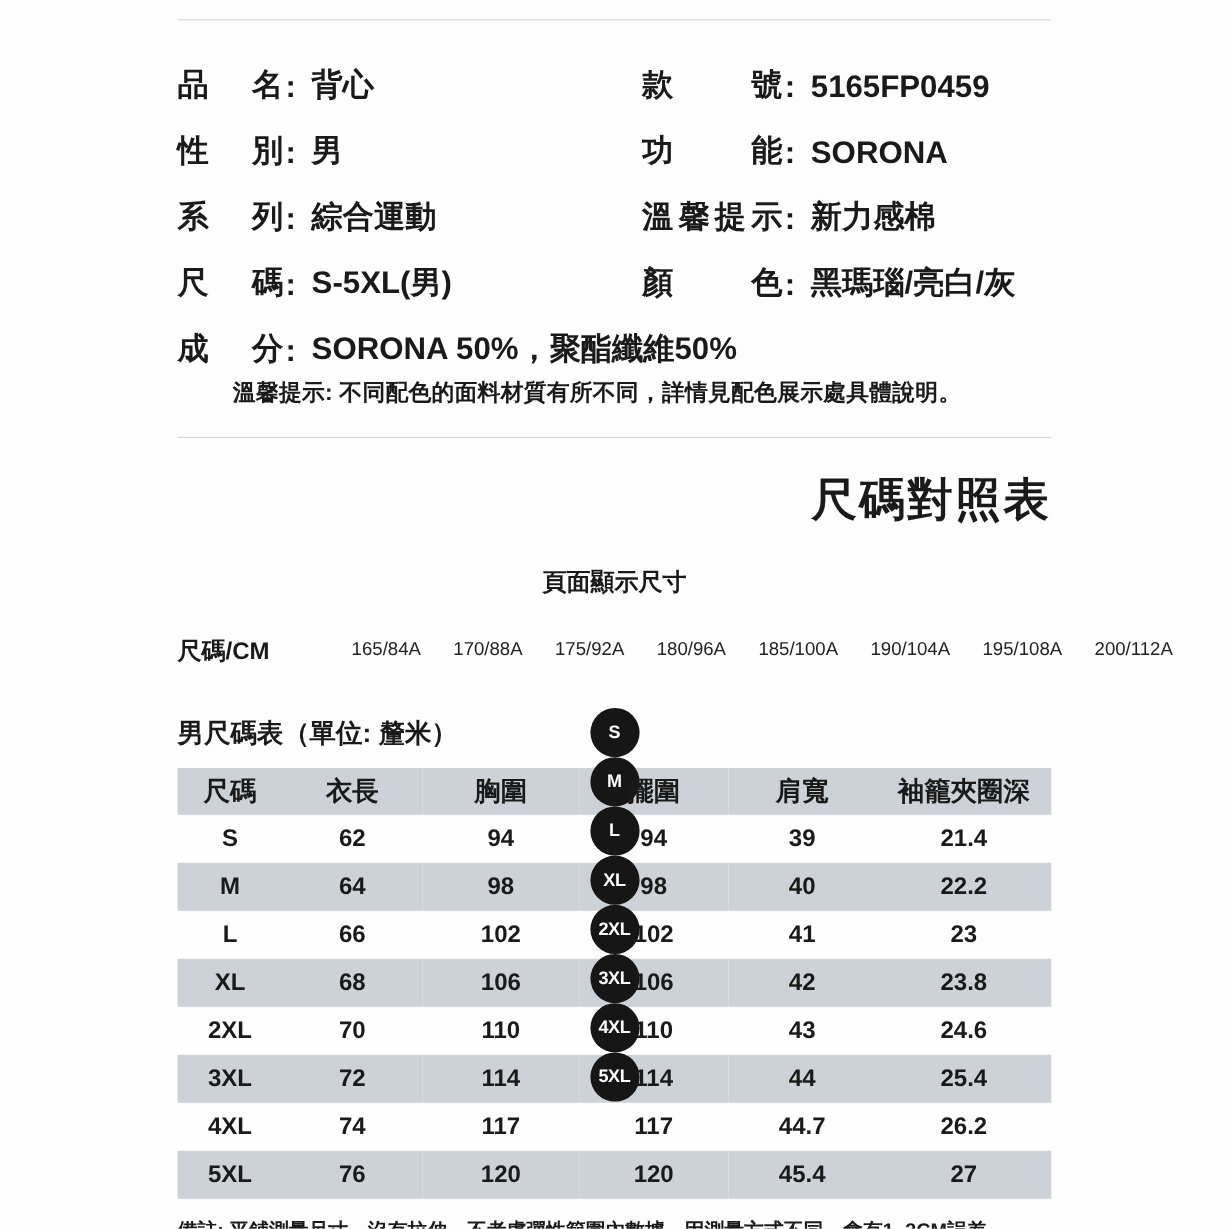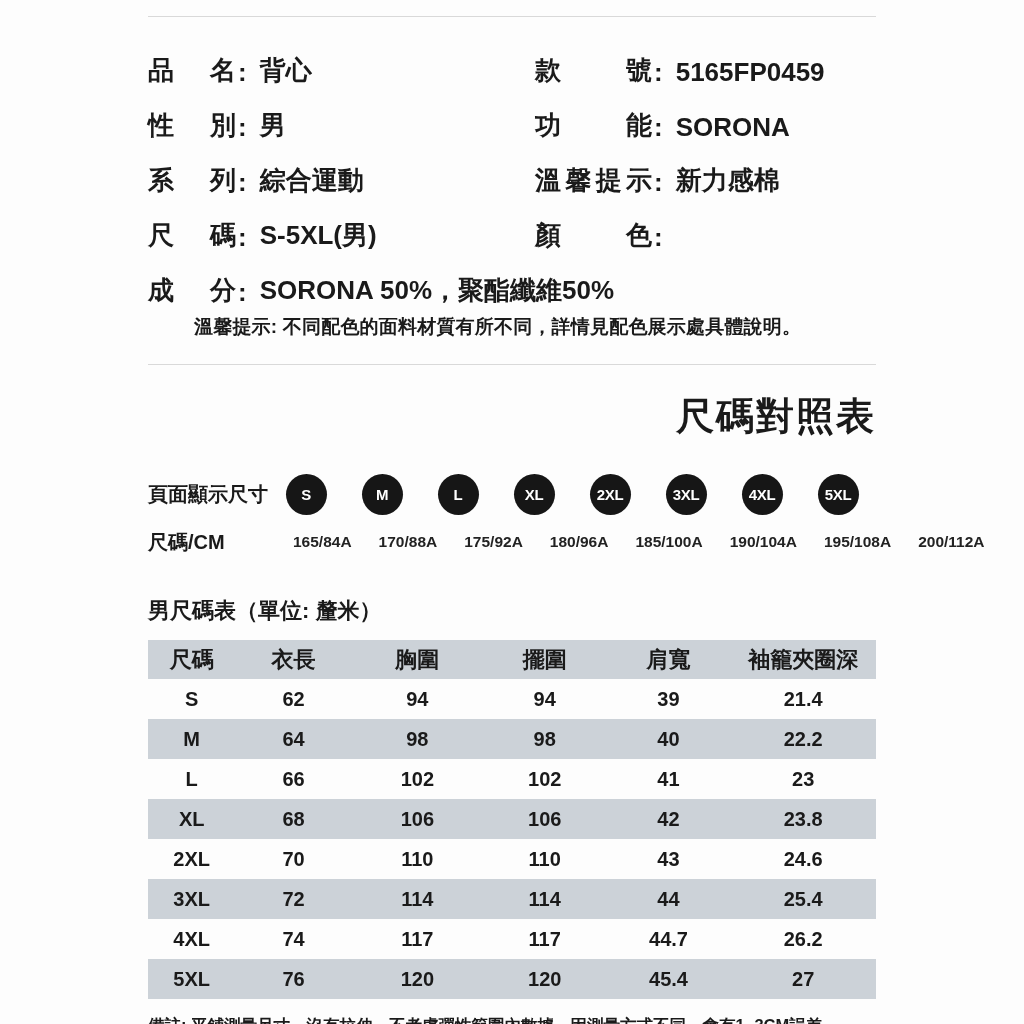--- a/index.html
+++ b/index.html
@@ -22,31 +22,31 @@
   .lbl { display: inline-block; text-align: justify; text-align-last: justify; white-space: nowrap; }
   .lbl-left { width: 88px; }
   .lbl-right { width: 117px; }
   .colon { margin-left: 2px; }
   .val { margin-left: 13px; white-space: nowrap; }
   .tip { margin: 6px 0 0 46px; font-size: 19px; font-weight: 700; letter-spacing: 0.2px; }
 
   
   .chart-title { margin-top: 26px; text-align: right; font-size: 38px; font-weight: 700; letter-spacing: 2px; }
   .sizes-row, .cm-row { display: flex; align-items: center; }
-  .sizes-row { margin-top: 30px; height: 44px; }
+  .sizes-row { margin-top: 30px; height: 44px; flex-direction: column; }
   .cm-row { margin-top: 14px; height: 24px; gap: 27px; }
   .row-label { flex: 0 0 118px; font-size: 20px; font-weight: 700; white-space: nowrap; }
   .size-cell, .cm-cell { flex: 1; display: flex; justify-content: center; align-items: center; }
   .size-circle {
     width: 41px; height: 41px; border-radius: 50%;
     background: #161616; color: #ffffff;
     display: flex; align-items: center; justify-content: center;
     font-size: 15px; font-weight: 700; letter-spacing: -0.3px;
   }
-  .cm-cell { font-size: 15.5px; font-weight: 700; color: #222; white-space: nowrap; }
+  .cm-cell { font-size: 15.5px; font-weight: 400; color: #222; white-space: nowrap; }
 
   
   .table-title { margin-top: 42px; font-size: 22px; font-weight: 700; }
   table { margin-top: 14px; width: 100%; border-collapse: collapse; table-layout: fixed; }
   th, td { text-align: center; vertical-align: middle; }
   thead th { height: 39px; font-size: 22px; font-weight: 700; background: #ccd2d8; }
   tbody td { height: 40px; font-size: 20px; font-weight: 600; }
   tbody tr:nth-child(even) td { background: #ccd2d8; }
   col.c1 { width: 12%; } col.c2 { width: 16%; } col.c3 { width: 18%; }
   col.c4 { width: 17%; } col.c5 { width: 17%; } col.c6 { width: 20%; }
@@ -96,20 +96,21 @@
       </div>
 
       <div class="info-row">
         <span class="lbl lbl-left">尺碼</span>
           <span class="colon">:</span>
         <span class="val">S-5XL(男)</span>
       </div>
       <div class="info-row">
         <span class="lbl lbl-right">顏色</span>
           <span class="colon">:</span>
+        <span class="val">黑瑪瑙/亮白/灰</span>
       </div>
     </div>
 
     <div class="info-row">
       <span class="lbl lbl-left">成分</span>
         <span class="colon">:</span>
       <span class="val">SORONA 50%，聚酯纖維50%</span>
     </div>
 
     <div class="tip">溫馨提示: 不同配色的面料材質有所不同，詳情見配色展示處具體說明。</div>

